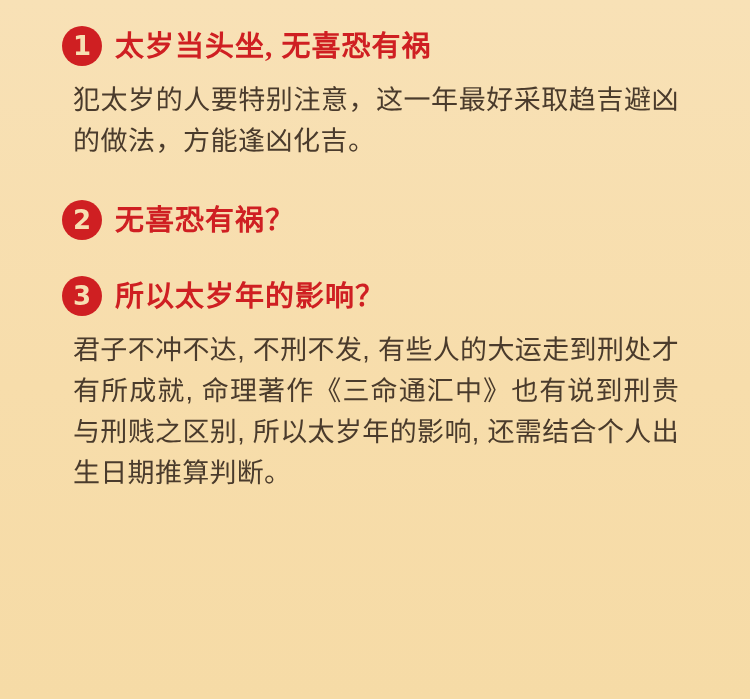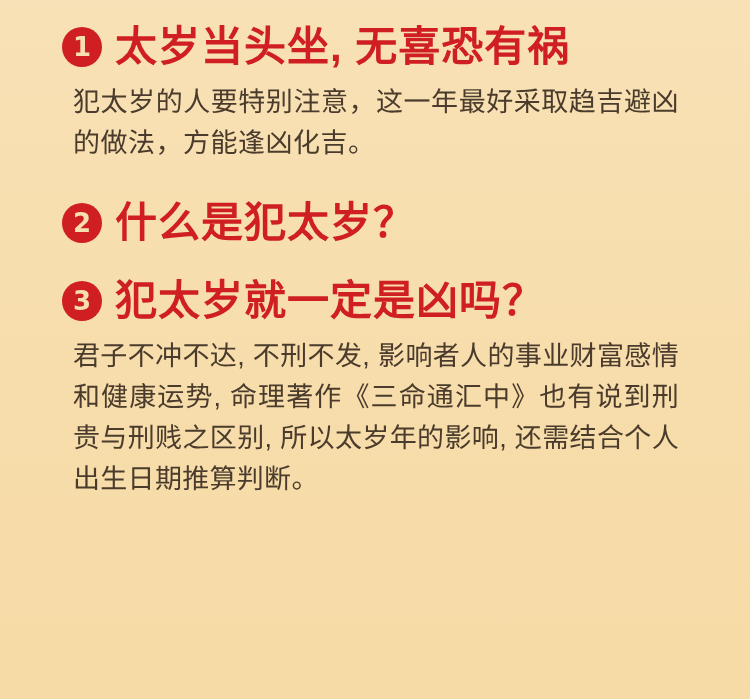--- a/index.html
+++ b/index.html
@@ -41,24 +41,25 @@
     font-weight: bold;
     display: flex;
     align-items: center;
     justify-content: center;
     margin-right: 13px;
     font-family: "DejaVu Sans", sans-serif;
     line-height: 1;
   }
   .heading-text {
     color: #cf1f22;
-    font-size: 42px;
+    font-size: 29px;
     font-weight: bold;
     letter-spacing: 1px;
     white-space: nowrap;
+    font-family: Liberation Serif, serif;
   }
   .body-text {
     color: #4a3b2c;
     font-size: 27px;
     line-height: 1.52;
     letter-spacing: 0.5px;
     margin: 11px;
     text-align: justify;
   }
   .sec2 .body-text, .sec3 .body-text {
@@ -80,25 +81,25 @@
     <div class="heading">
       <span class="badge">1</span>
       <span class="heading-text">太岁当头坐, 无喜恐有祸</span>
     </div>
     <p class="body-text">犯太岁的人要特别注意，这一年最好采取趋吉避凶的做法，方能逢凶化吉。</p>
   </div>
 
   <div class="section sec2">
     <div class="heading">
       <span class="badge">2</span>
-      <span class="heading-text">什么是犯太岁？</span>
+      <span class="heading-text">无喜恐有祸？</span>
     </div>
   </div>
 
   <div class="section sec3">
     <div class="heading">
       <span class="badge">3</span>
-      <span class="heading-text">犯太岁就一定是凶吗？</span>
+      <span class="heading-text">所以太岁年的影响？</span>
     </div>
-    <p class="body-text">君子不冲不达, 不刑不发, 影响者人的事业财富感情和健康运势, 命理著作《三命通汇中》也有说到刑贵与刑贱之区别, 所以太岁年的影响, 还需结合个人出生日期推算判断。</p>
+    <p class="body-text">君子不冲不达, 不刑不发, 有些人的大运走到刑处才有所成就, 命理著作《三命通汇中》也有说到刑贵与刑贱之区别, 所以太岁年的影响, 还需结合个人出生日期推算判断。</p>
   </div>
 
 </div>
 
 </body></html>

